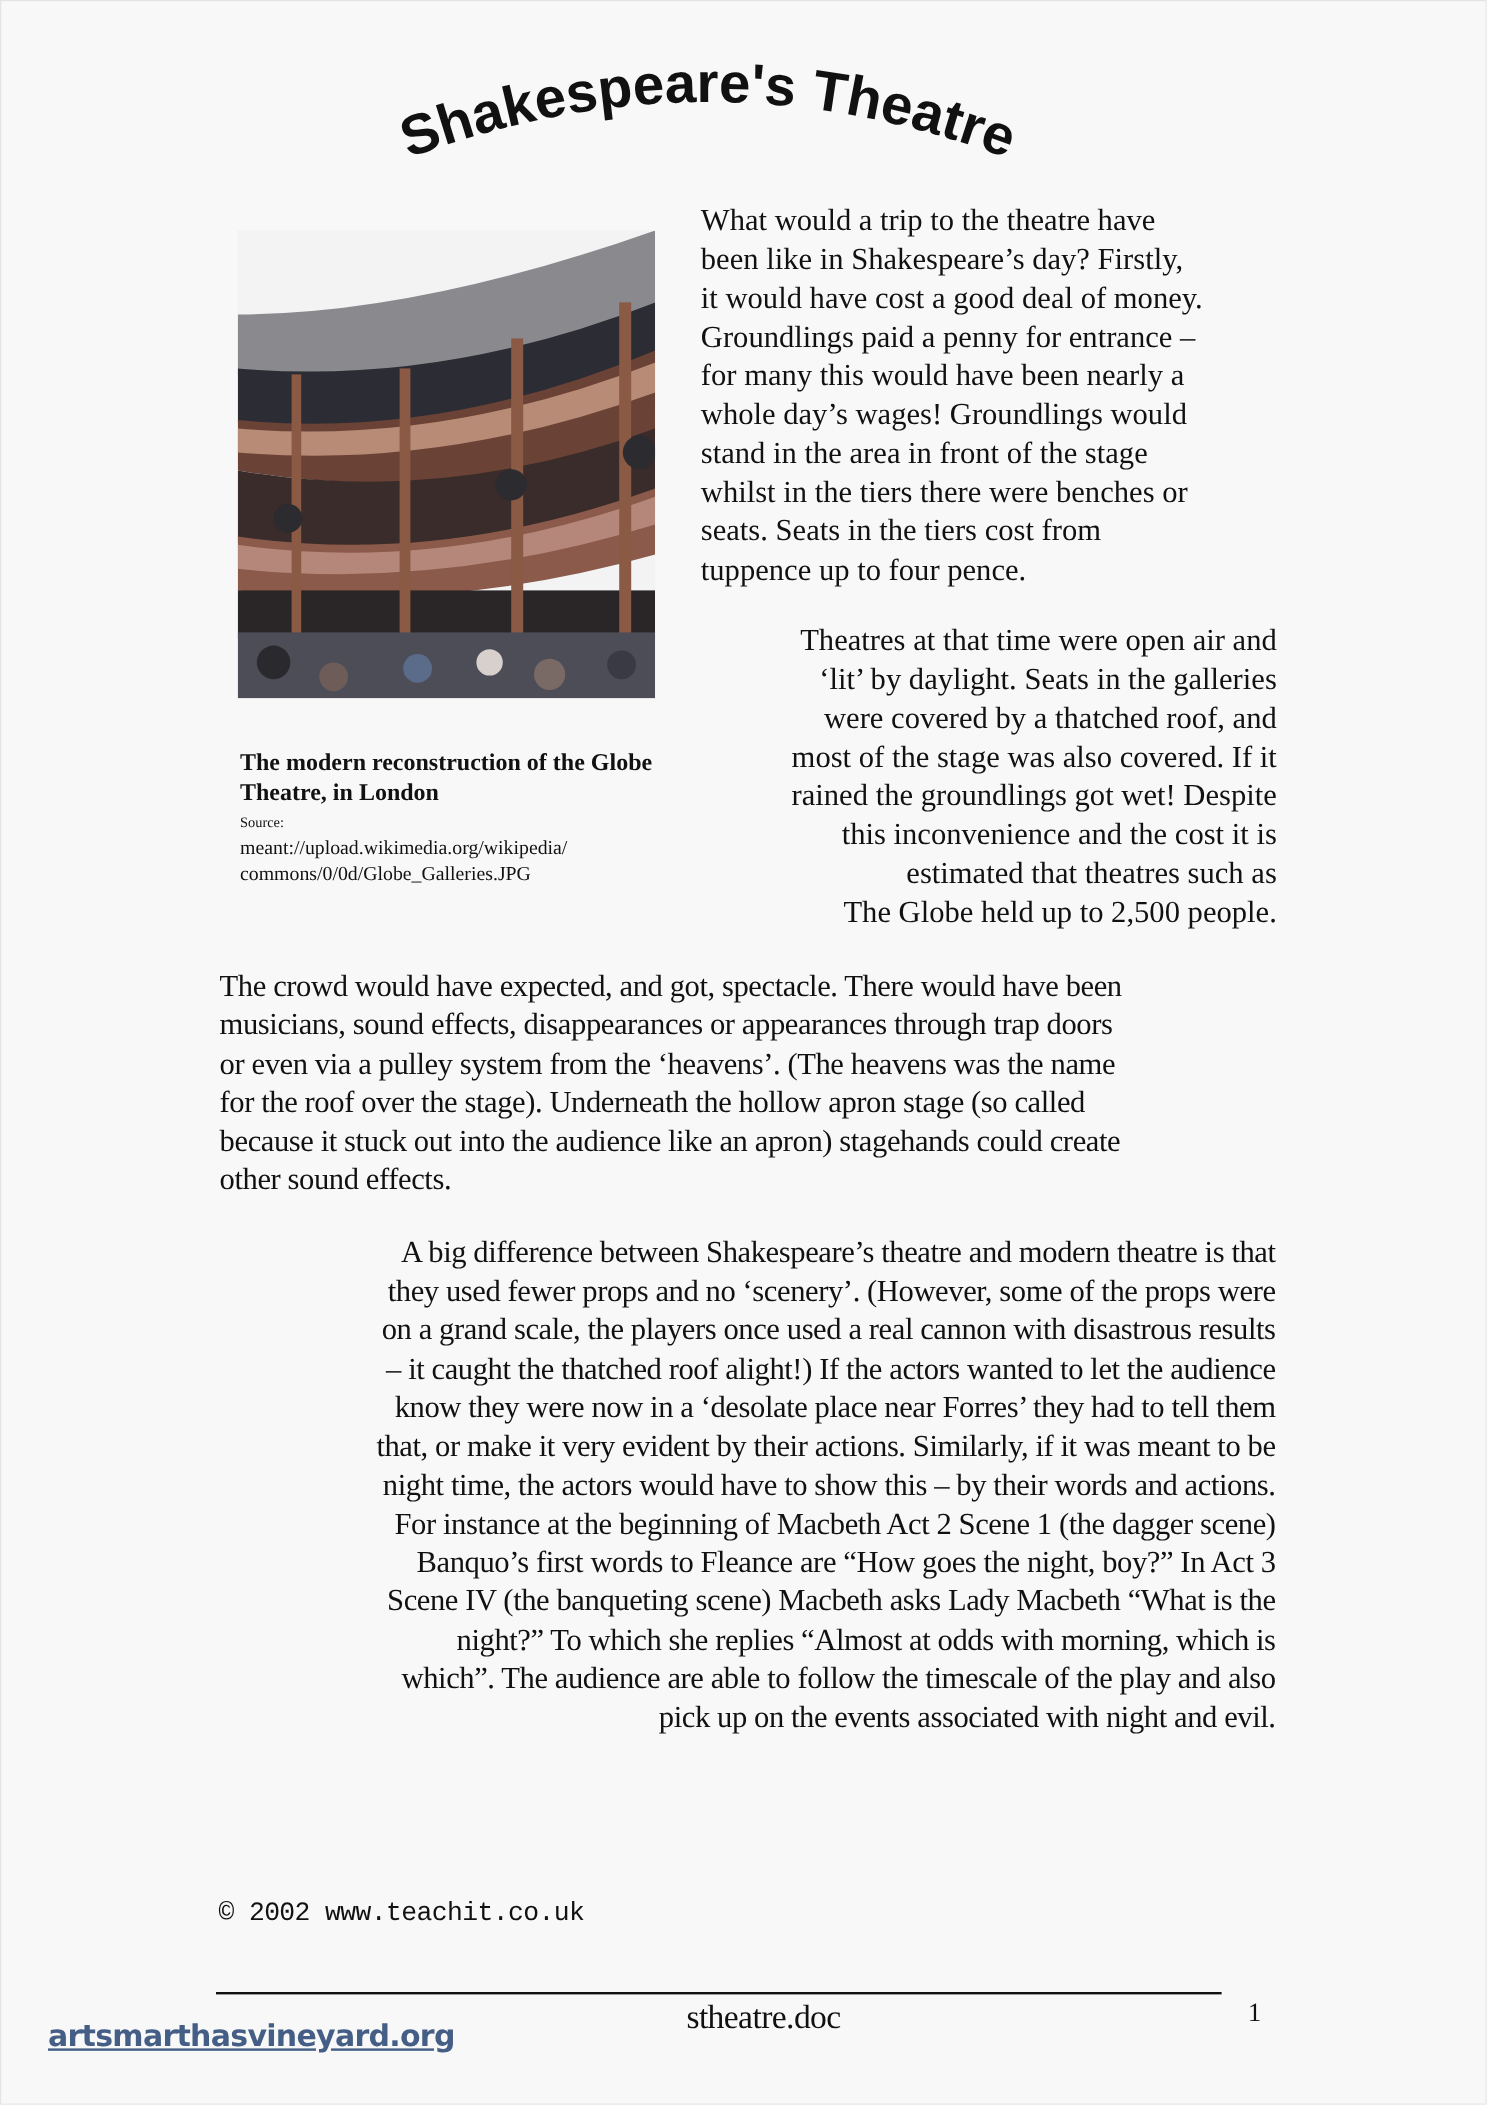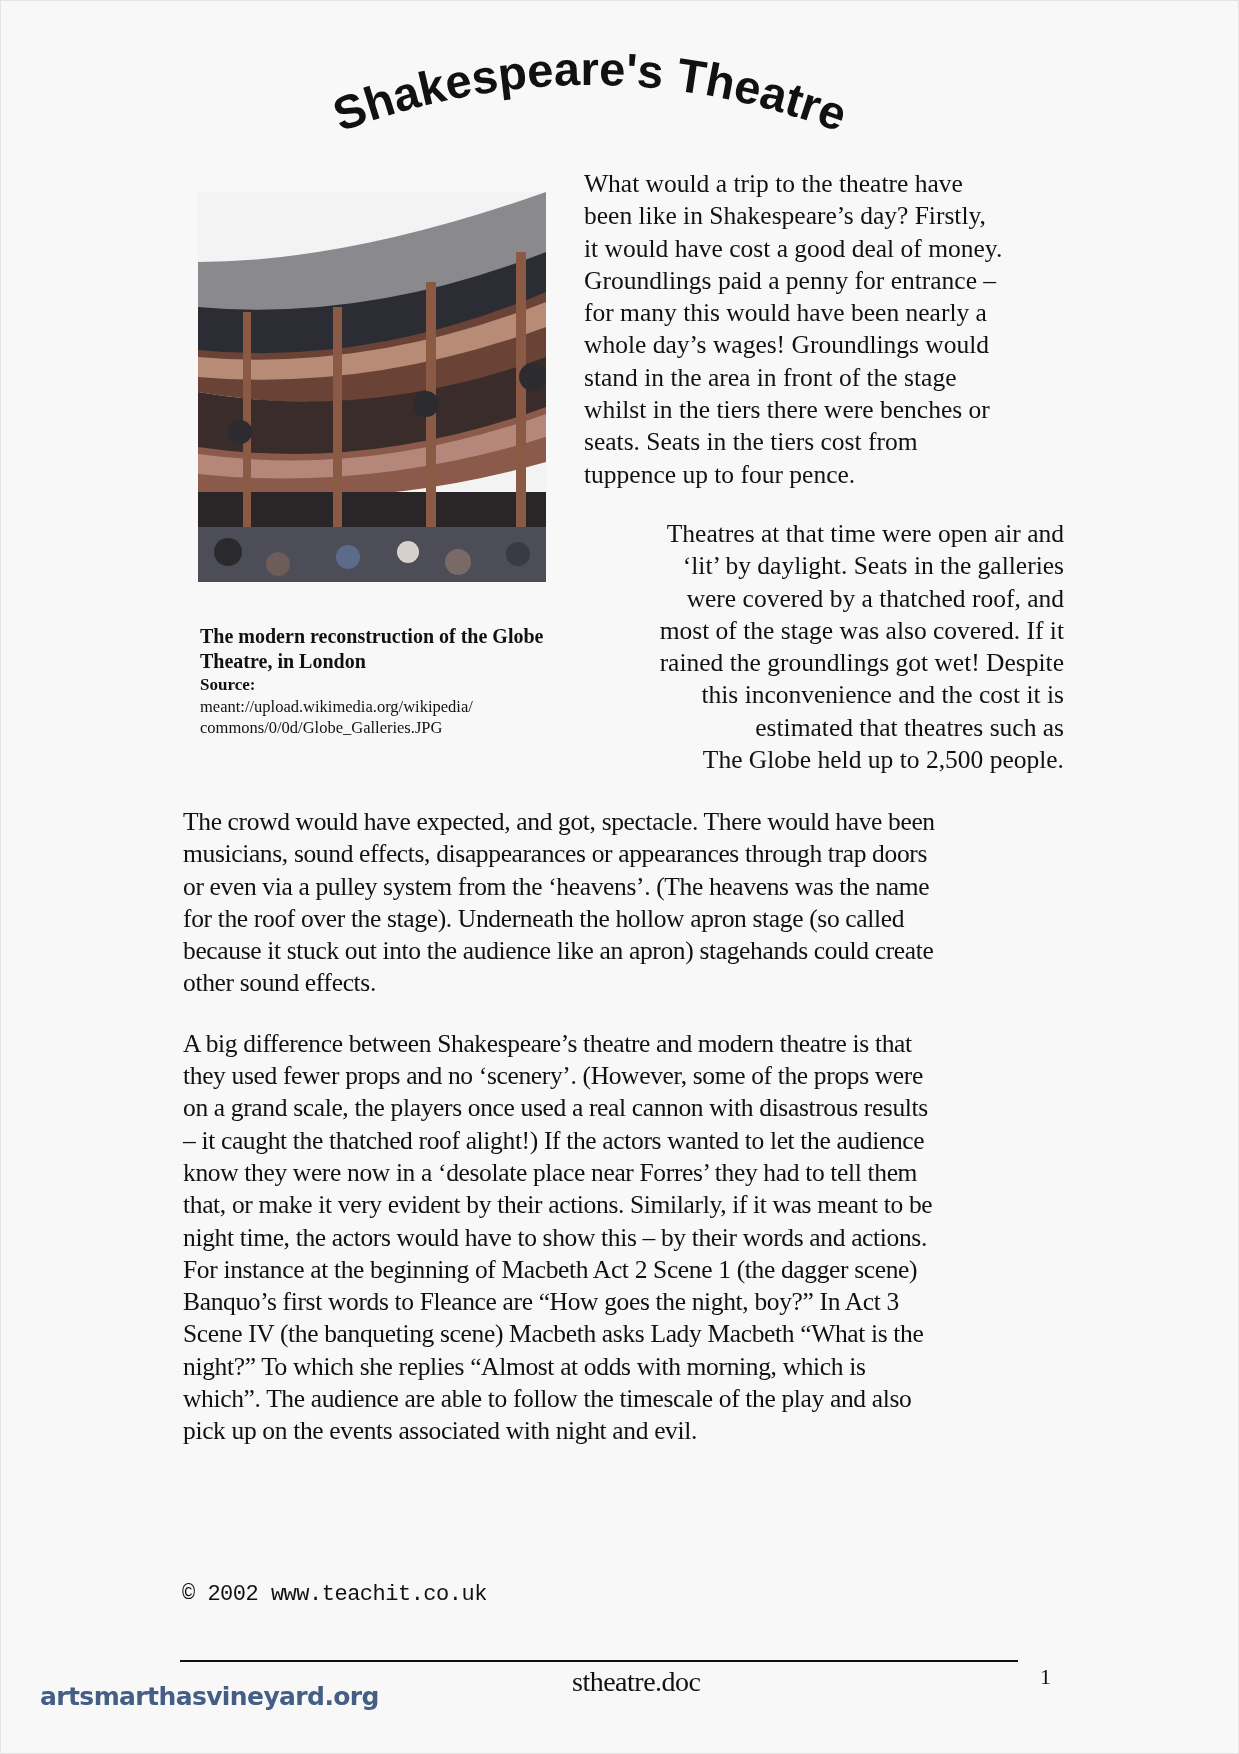--- a/index.html
+++ b/index.html
@@ -10,37 +10,37 @@
   .page-edge { position:absolute; left:0; top:0; width:1237px; height:1752px; border:1px solid #e4e4e4; }
   
   .title-svg { position:absolute; left:300px; top:40px; width:580px; height:110px; }
   .title-svg text { font-family:"Liberation Sans", sans-serif; font-weight:bold; font-size:47px; fill:#111; }
 
   .photo { position:absolute; left:198px; top:192px; width:348px; height:390px; overflow:hidden; background:#f4f4f4; }
   .photo svg { width:100%; height:100%; display:block; }
 
   .caption { position:absolute; left:200px; top:624px; width:360px; line-height:25px; }
   .caption .cap-title { font-weight:bold; font-size:20px; display:block; }
-  .caption .cap-src-label { font-weight:bold; font-size:17px; display:block; line-height:22px; }
+  .caption .cap-src-label { font-weight:normal; font-size:12px; display:block; line-height:22px; }
   .caption .cap-src { font-size:16.5px; display:block; line-height:21px; }
 
   .col-right { position:absolute; left:584px; top:168px; width:480px; font-size:25.5px; line-height:32.3px; }
   .col-right p { margin:0; white-space:pre-line; }
   .col-right p + p { margin-top:27px;text-align:right; }
   .p2 { margin-left:3px !important; }
 
   .body-text { position:absolute; left:183px; top:806px; width:880px; font-size:25.5px; line-height:32.3px; }
   .body-text p { margin:0; white-space:pre-line; letter-spacing:-0.35px; }
-  .body-text p + p { margin-top:28px; }
+  .body-text p + p { margin-top:28px;text-align:right; }
 
   .footer-rule { position:absolute; left:180px; top:1660px; width:838px; height:0; border-top:2px solid #111; }
   .footer-left { position:absolute; left:182px; top:1582px; font-size:22px; letter-spacing:-0.5px;font-family:Liberation Mono, monospace; }
   .footer-mid { position:absolute; left:572px; top:1666px; font-size:28px; letter-spacing:-0.5px; }
   .footer-page { position:absolute; left:1040px; top:1664px; font-size:22px; }
-  .watermark { position:absolute; left:40px; top:1682px; font-family:"DejaVu Sans", sans-serif; font-size:25px; font-weight:bold; color:#3b5680; letter-spacing:-0.6px; opacity:0.95; }
+  .watermark { position:absolute; left:40px; top:1682px; font-family:"DejaVu Sans", sans-serif; font-size:25px; font-weight:bold; color:#3b5680; letter-spacing:-0.6px; opacity:0.95;text-decoration:underline; }
 </style>
 </head>
 <body>
 
 <div class="page-edge"></div>
 
 <svg class="title-svg" viewBox="0 0 580 110">
   <defs>
     <path id="arcPath" d="M 20 100 Q 290 -10 560 100"></path>
   </defs>

